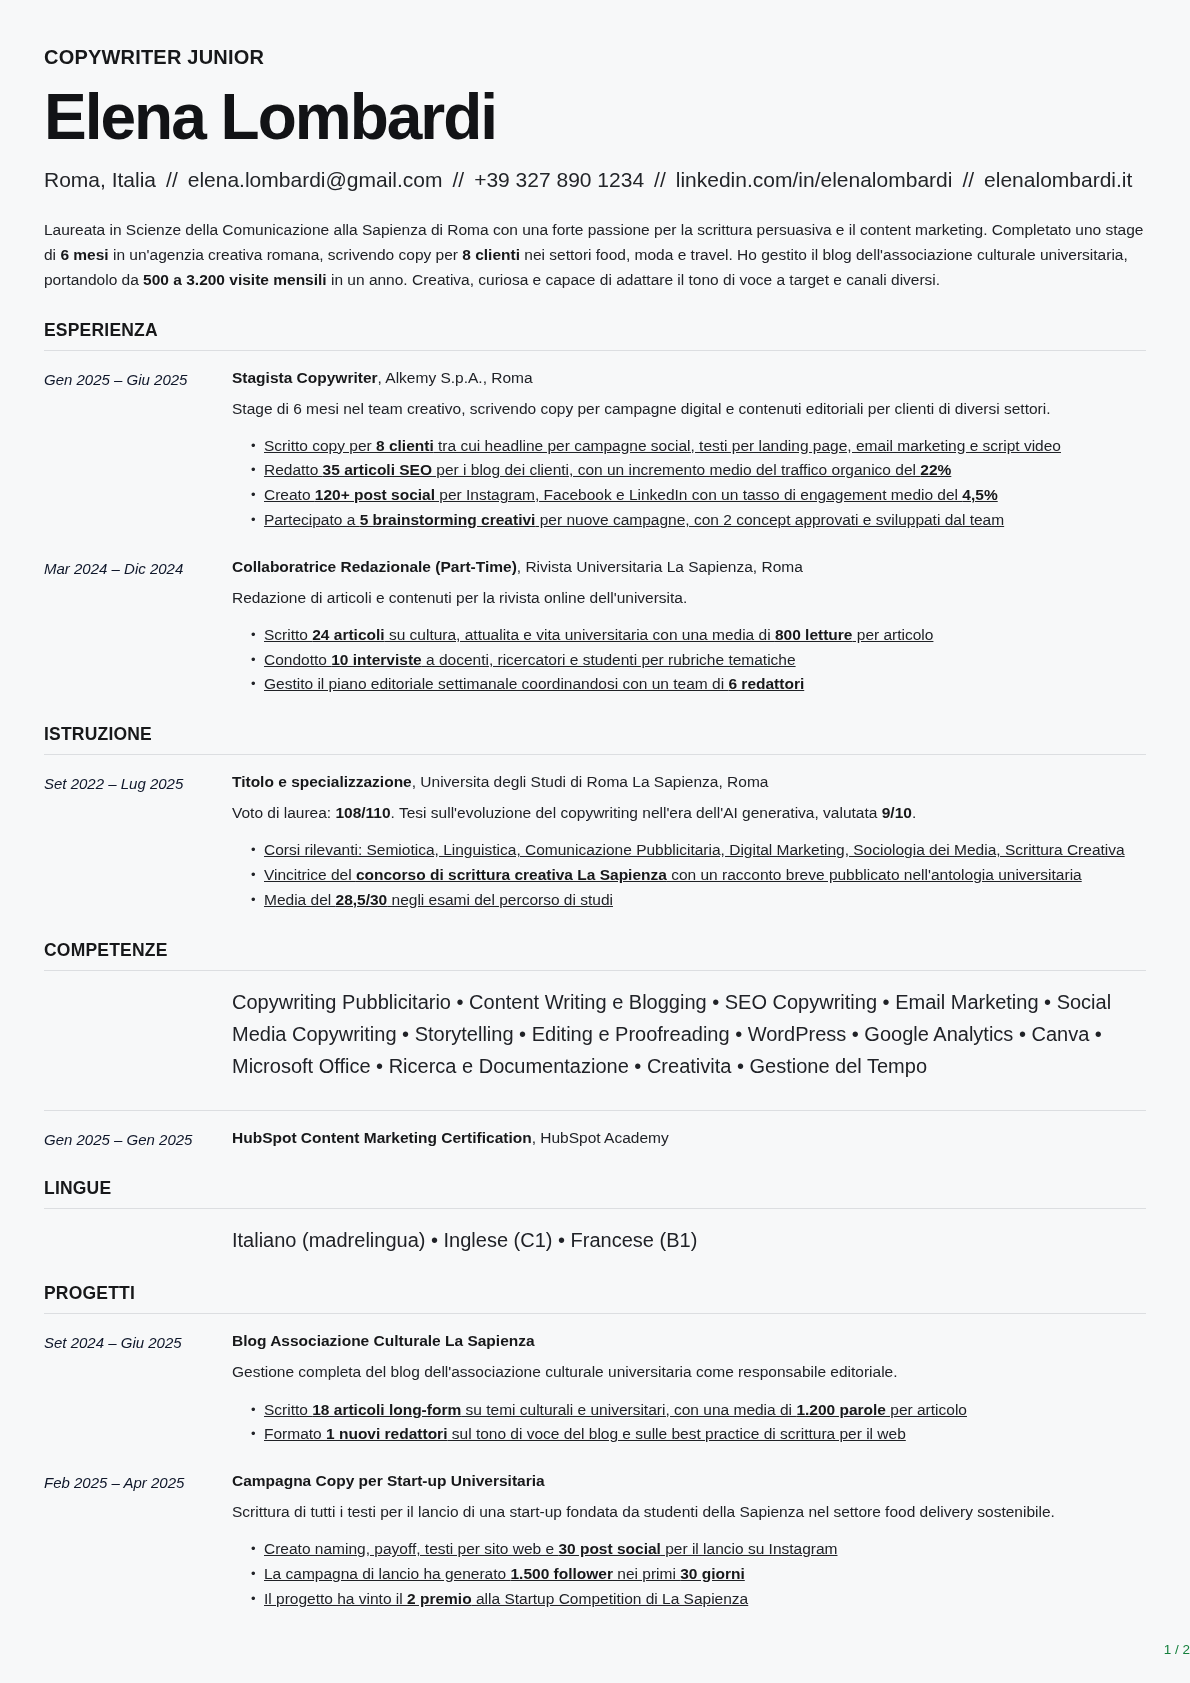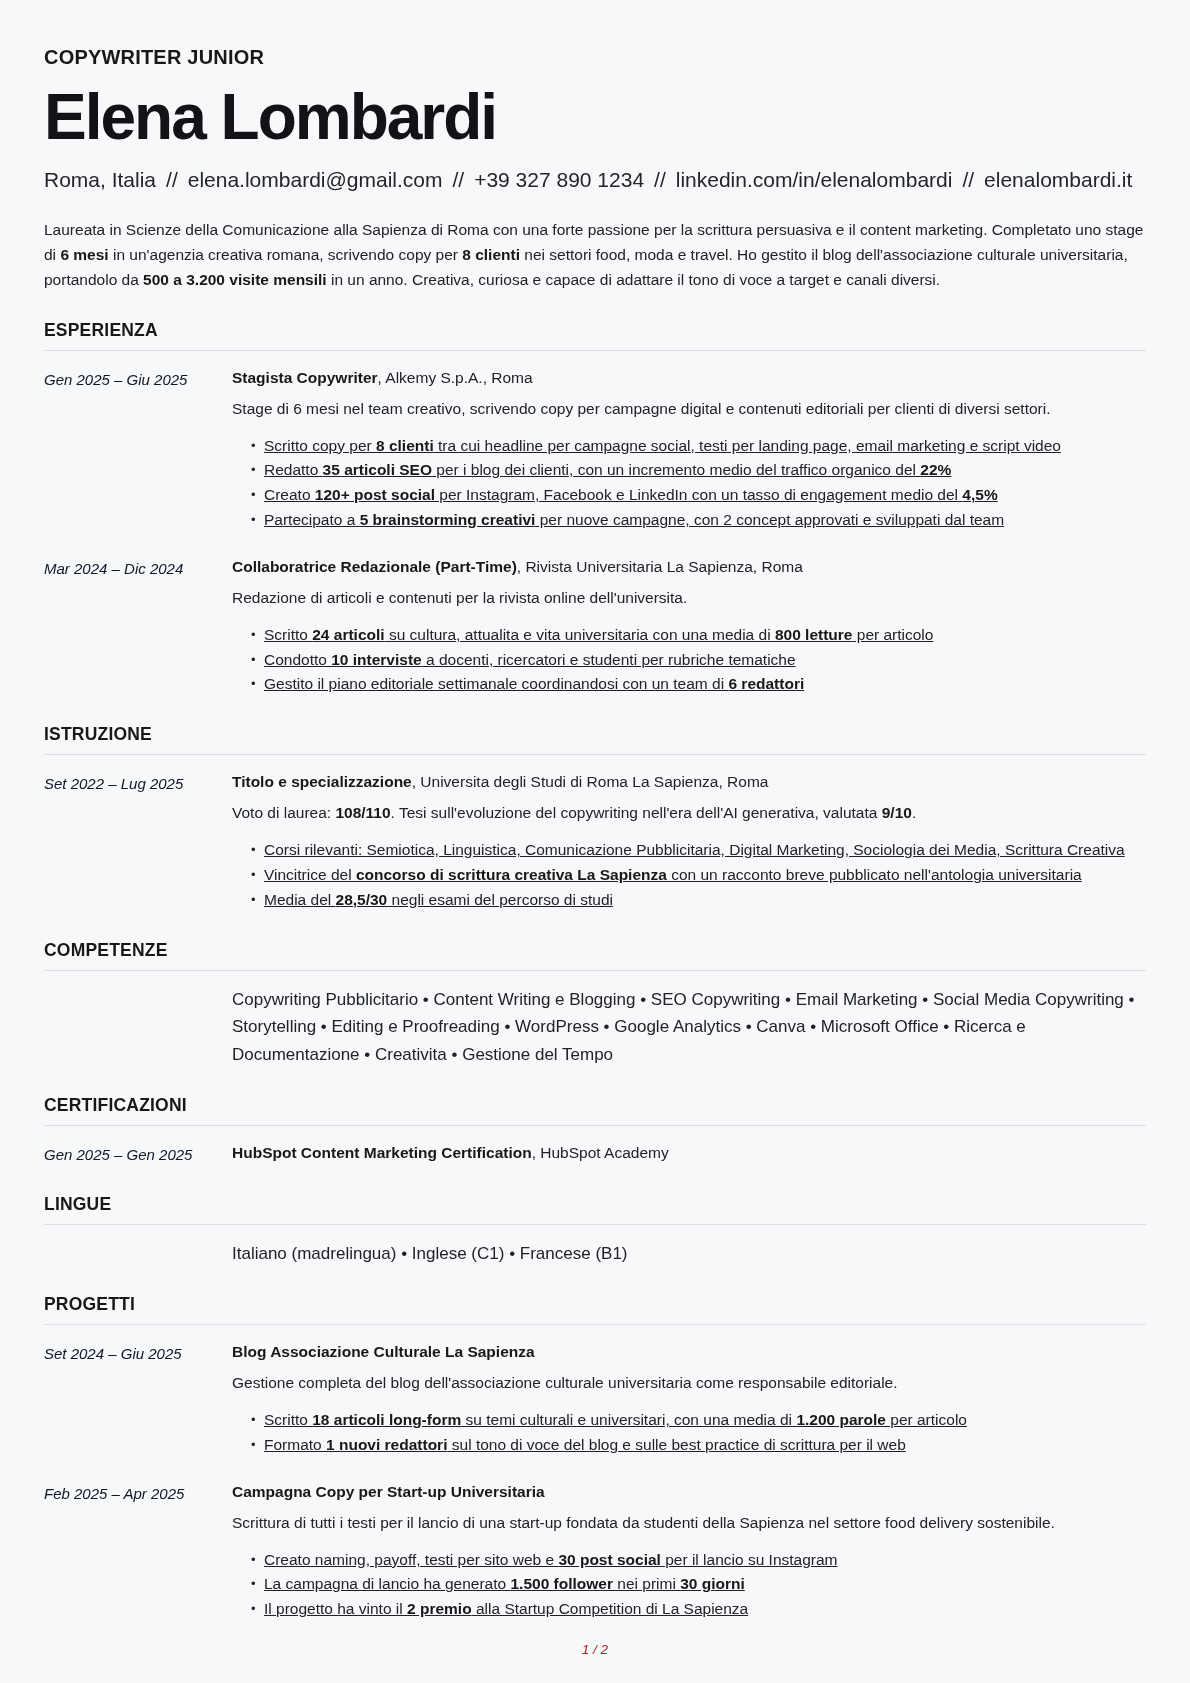--- a/index.html
+++ b/index.html
@@ -23,26 +23,26 @@
 
   .section { margin-top:27px; }
   .section-title { font-size:17.5px; font-weight:bold; color:#17181a; letter-spacing:0.2px; }
   .rule { height:1px; background:#dcdee1; margin-top:9px; }
 
   .entry { display:grid; grid-template-columns:188px 1fr; margin-top:15px; }
   .entry + .entry { margin-top:22px; }
   .date { font-style:italic; font-size:15px; color:#0f172a; line-height:1.55; padding-top:2px; }
   .heading { font-size:15.5px; line-height:1.55; }
   .subtitle { font-size:15.5px; line-height:1.55; margin-top:7px; }
-  .paragraph { font-size:17px; line-height:1.62; }
+  .paragraph { font-size:20px; line-height:1.62; }
   ul.bullets { list-style:none; margin:13px 0 0 0; padding:0 0 0 19px;text-decoration:underline; }
   .bullets li { position:relative; padding-left:13px; font-size:15.5px; line-height:1.6; }
   .bullets li::before { content:"•"; position:absolute; left:0; top:0; font-size:13px; line-height:1.9; }
 
-  .footer { position:absolute; bottom:26px; left:0; width:100%; text-align:center; font-size:13.5px; color:#b91c1c;font-style:italic; }
+  .footer { position:absolute; bottom:26px; left:0; width:100%; text-align:right; font-size:13.5px; color:#15803d; }
 </style>
 </head>
 <body>
 
 <div class="page">
   <div class="role">COPYWRITER JUNIOR</div>
   <div class="name">Elena Lombardi</div>
   <div class="contact"><span>Roma, Italia</span><span class="sep">//</span><span>elena.lombardi@gmail.com</span><span class="sep">//</span><span>+39 327 890 1234</span><span class="sep">//</span><span>linkedin.com/in/elenalombardi</span><span class="sep">//</span><span>elenalombardi.it</span></div>
   <div class="summary"><span>Laureata in Scienze della Comunicazione alla Sapienza di Roma con una forte passione per la scrittura persuasiva e il content marketing. Completato uno stage di </span><strong>6 mesi</strong><span> in un'agenzia creativa romana, scrivendo copy per </span><strong>8 clienti</strong><span> nei settori food, moda e travel. Ho gestito il blog dell'associazione culturale universitaria, portandolo da </span><strong>500 a 3.200 visite mensili</strong><span> in un anno. Creativa, curiosa e capace di adattare il tono di voce a target e canali diversi.</span></div>
   <div>
@@ -95,21 +95,20 @@
         <div class="section-title">COMPETENZE</div>
         <div class="rule"></div>
         <div class="entry">
           <div class="date"></div>
           <div class="entry-body">
             <div class="paragraph"><span>Copywriting Pubblicitario • Content Writing e Blogging • SEO Copywriting • Email Marketing • Social Media Copywriting • Storytelling • Editing e Proofreading • WordPress • Google Analytics • Canva • Microsoft Office • Ricerca e Documentazione • Creativita • Gestione del Tempo</span></div>
           </div>
         </div>
       </div>
       <div class="section">
-        <div class="section-title">CERTIFICAZIONI</div>
         <div class="rule"></div>
         <div class="entry">
           <div class="date">Gen 2025 – Gen 2025</div>
           <div class="entry-body">
             <div class="heading"><strong>HubSpot Content Marketing Certification</strong><span>, HubSpot Academy</span></div>
           </div>
         </div>
       </div>
       <div class="section">
         <div class="section-title">LINGUE</div>

